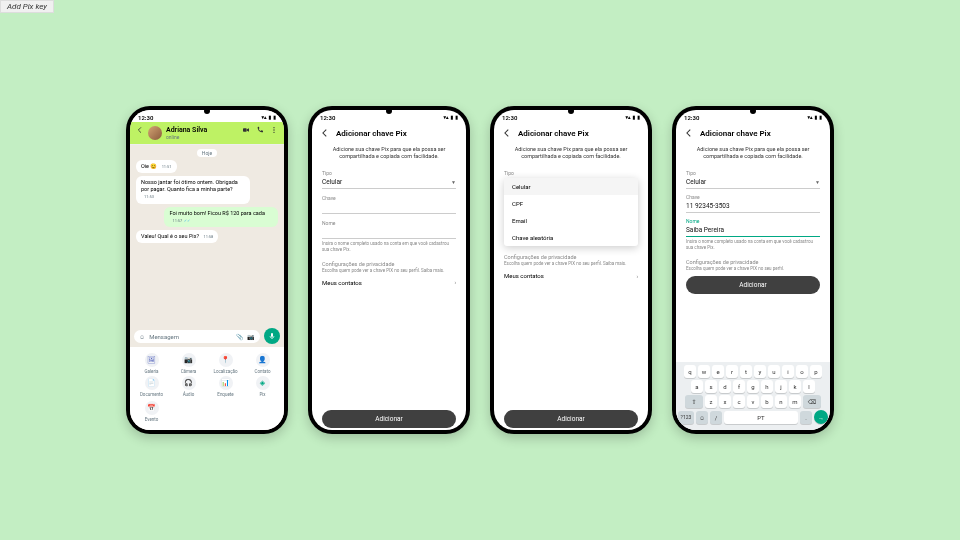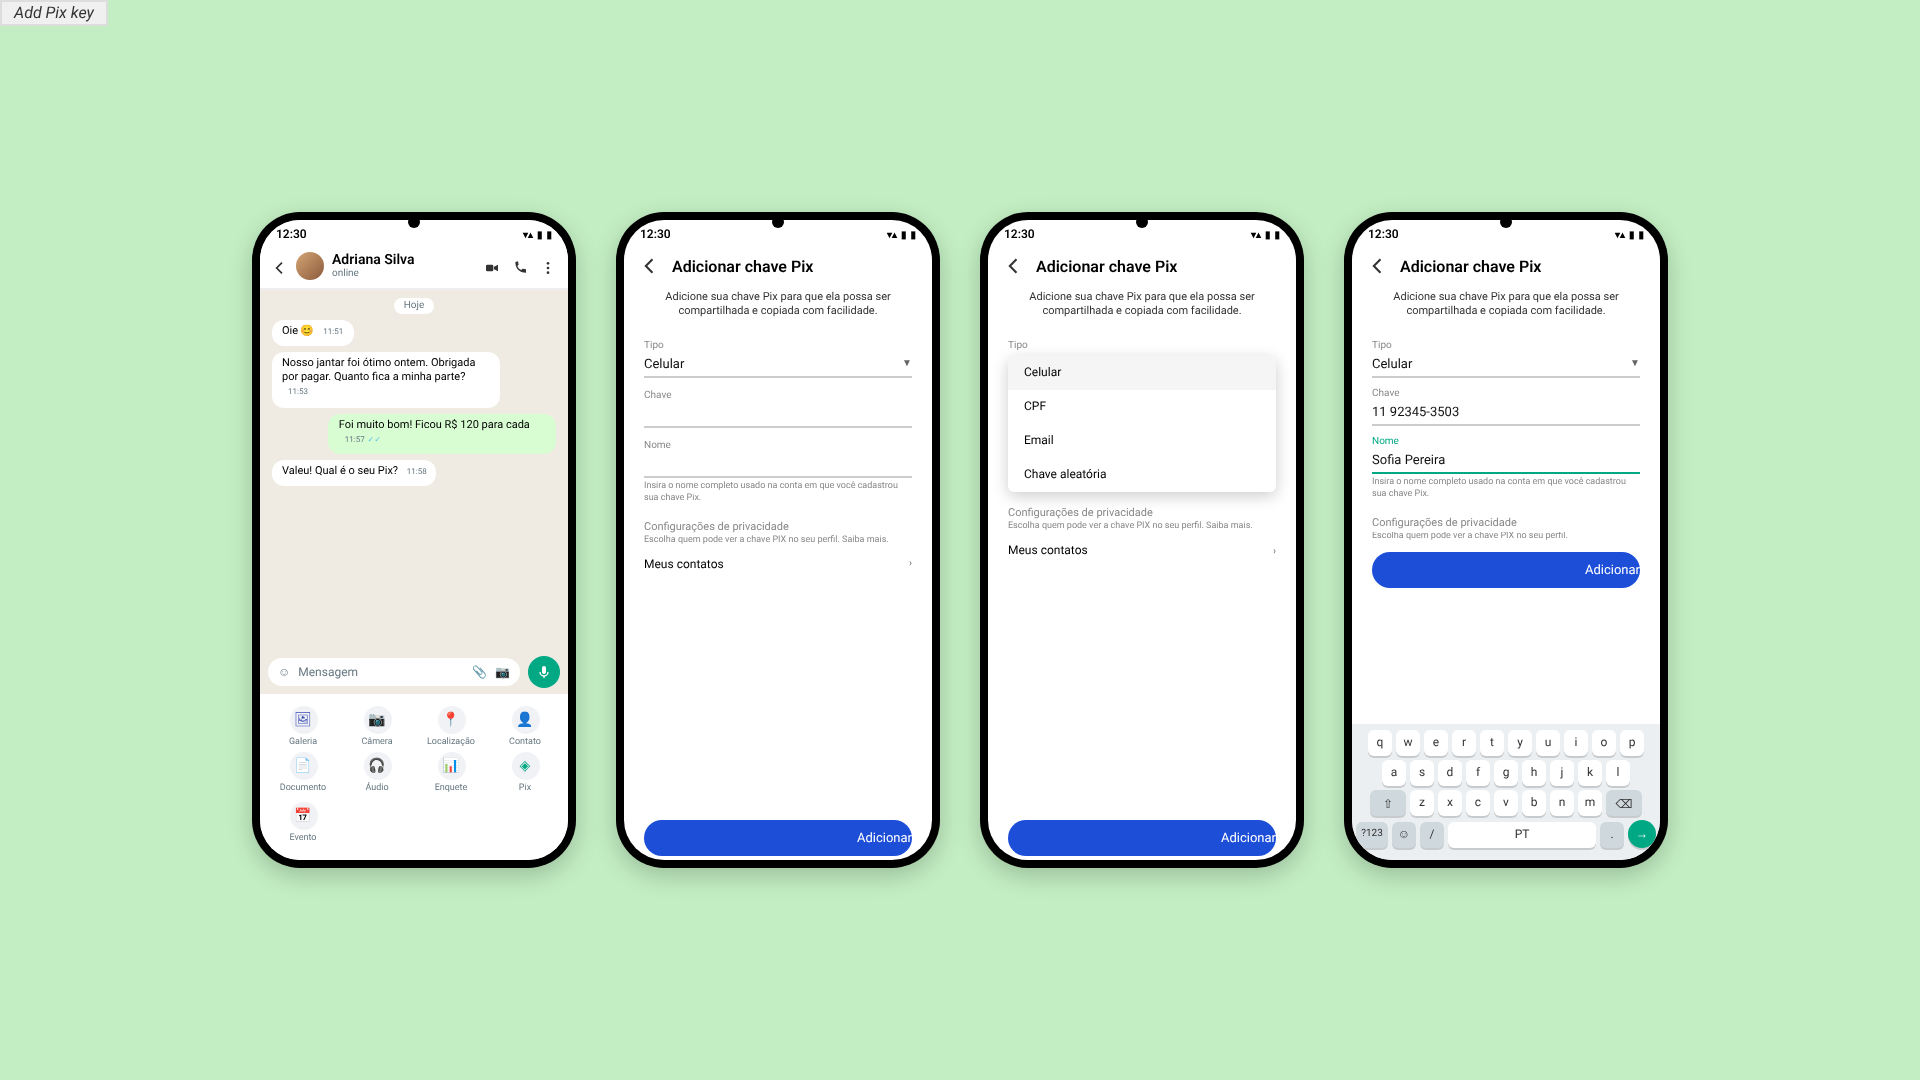--- a/index.html
+++ b/index.html
@@ -64,23 +64,23 @@
     justify-content: space-between;
     align-items: center;
     padding: 2px 8px 0 8px;
     height: 12px;
     font-size: 6px;
     font-weight: 600;
   }
   .status-icons { display:flex; gap:2px; align-items:center; }
   .status-icons span { font-size: 5px; }
   .chat-header {
-    background: #ffffff;
+    background: #bef264;
     display: flex;
-    align-items: flex-end;
+    align-items: flex-start;
     gap: 4px;
     padding: 4px 6px;
     border-bottom: 1px solid #eee;
   }
   .avatar {
     width: 14px; height: 14px; border-radius: 50%;
     background: linear-gradient(135deg,#d4a574,#8b5a3c);
   }
   .chat-name { font-size: 7px; font-weight: 600; }
   .chat-status { font-size: 5px; color: #667781; }
@@ -105,21 +105,21 @@
   
   .form-header { display:flex; align-items:center; gap:6px; padding:6px 8px; font-size:8px; font-weight:600; }
   .form-body { padding: 2px 10px; flex:1; display:flex; flex-direction:column; }
   .form-desc { font-size:5.5px; color:#333; text-align:center; padding:0 4px 6px; line-height:1.3; }
   .field-label { font-size:5px; color:#888; margin-top:4px; }
   .field-value { font-size:6.5px; color:#111; padding:2px 0; border-bottom:1px solid #ccc; display:flex; justify-content:space-between; align-items:center;}
   .field-hint { font-size:4.5px; color:#888; margin-top:2px; line-height:1.3; }
   .section-title { font-size:5.5px; color:#888; margin-top:8px; }
   .section-desc { font-size:4.5px; color:#888; margin-top:1px; line-height:1.3;}
   .list-item { display:flex; justify-content:space-between; align-items:center; padding:5px 0; font-size:6px; }
-  .add-btn { background:#1d4ed8; color:#fff; text-align:right; padding:5px 0; border-radius:14px; font-size:6.5px; margin-top:auto;}
+  .add-btn { background:#404040; color:#fff; text-align:center; padding:5px 0; border-radius:14px; font-size:6.5px; margin-top:auto;}
   .add-btn.fixed { margin:4px 0; }
   .dropdown-menu { background:#fff; box-shadow:0 2px 8px rgba(0,0,0,.2); border-radius:3px; margin-top:2px; }
   .dropdown-item { padding:5px 8px; font-size:6px; }
   .dropdown-item.selected { background:#f5f5f5; }
   .caret { font-size:5px; color:#666; }
   .cursor { border-left:1px solid #00a884; animation:none; padding-left:0px;}
 
   
   .keyboard { background:#eceff1; padding:3px 2px 4px; }
   .krow { display:flex; justify-content:center; gap:2px; margin-bottom:2px; }
@@ -371,21 +371,21 @@
         <div class="field-value">
           <span>Celular</span>
           <span class="caret">▼</span>
         </div>
         <div class="field-label" style="margin-top:5px;">Chave</div>
         <div class="field-value">
             <span>11 92345-3503</span>
           </div>
         <div class="field-label" style="margin-top:5px;color:#00a884;">Nome</div>
         <div class="field-value" style="border-bottom-color:#00a884;">
-            <span>Sofia Pereira</span>
+            <span>Saiba Pereira</span>
             <span class="cursor"></span>
           </div>
         <div class="field-hint">Insira o nome completo usado na conta em que você cadastrou sua chave Pix.</div>
         <div class="section-title">Configurações de privacidade</div>
         <div class="section-desc" style="white-space:nowrap;overflow:hidden;">Escolha quem pode ver a chave PIX no seu perfil.</div>
         <div class="add-btn fixed">Adicionar</div>
       </div>
       <div class="keyboard">
         <div class="krow" id="krow1">
             <div class="key">q</div>

